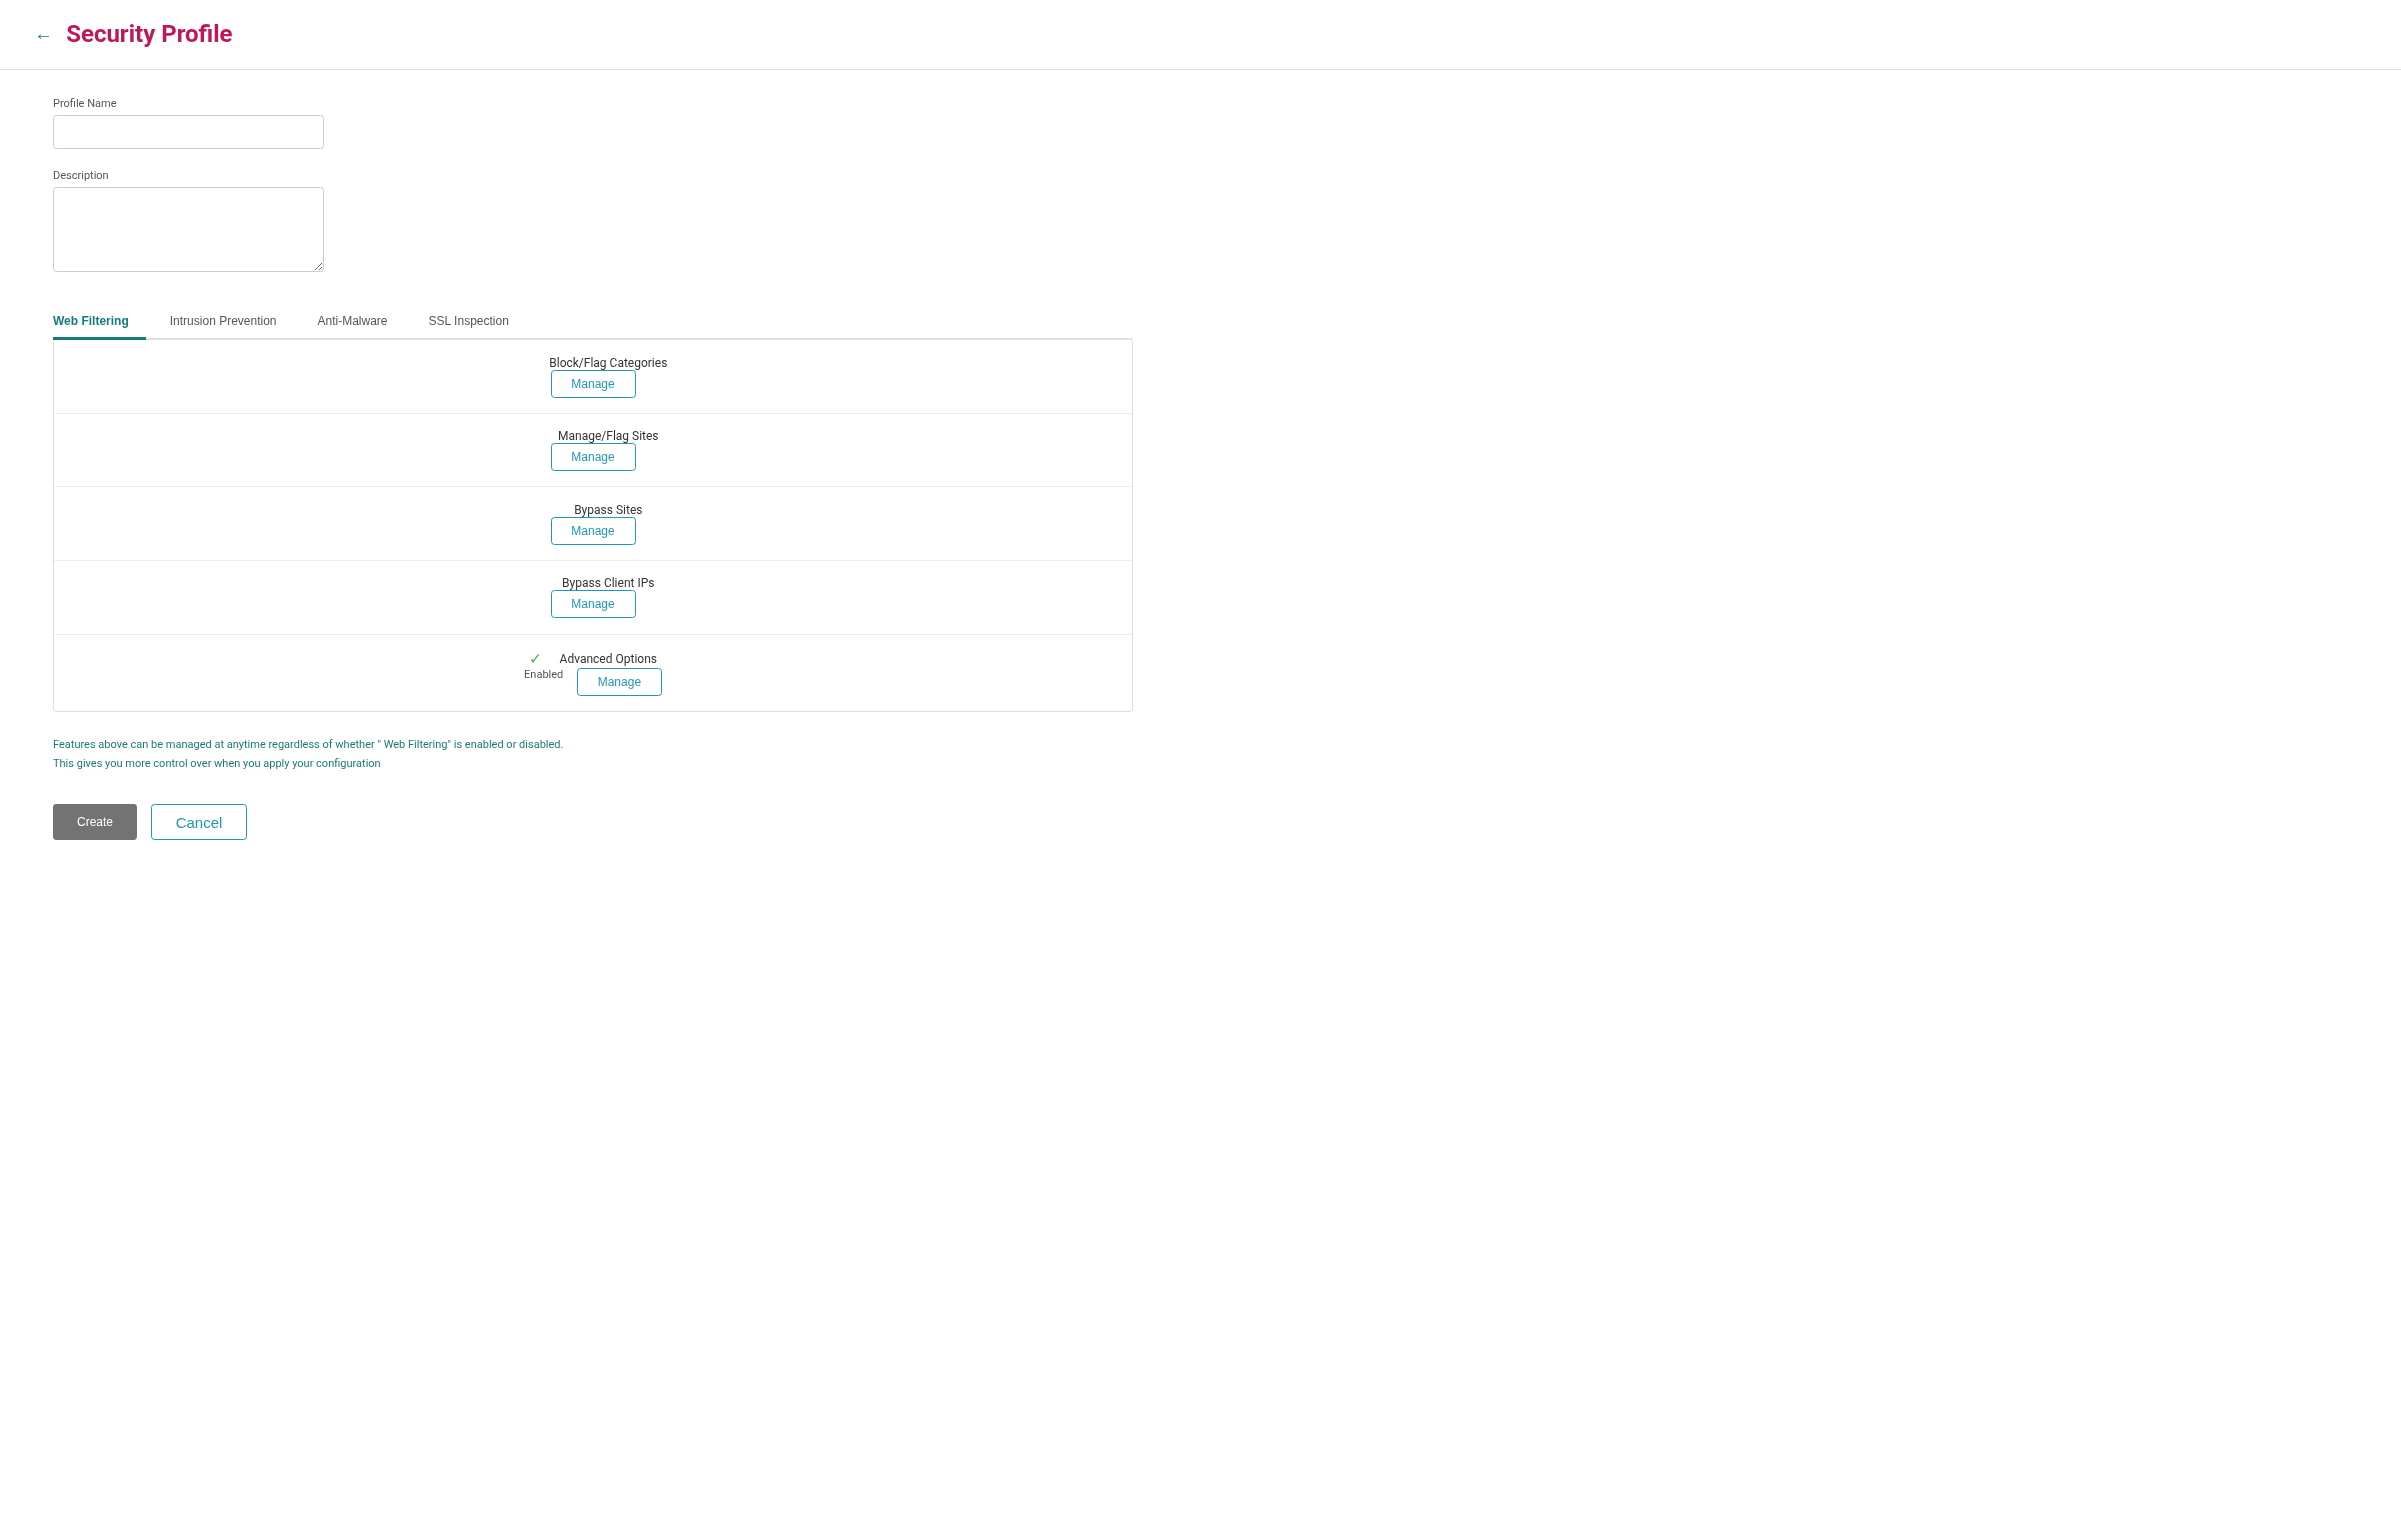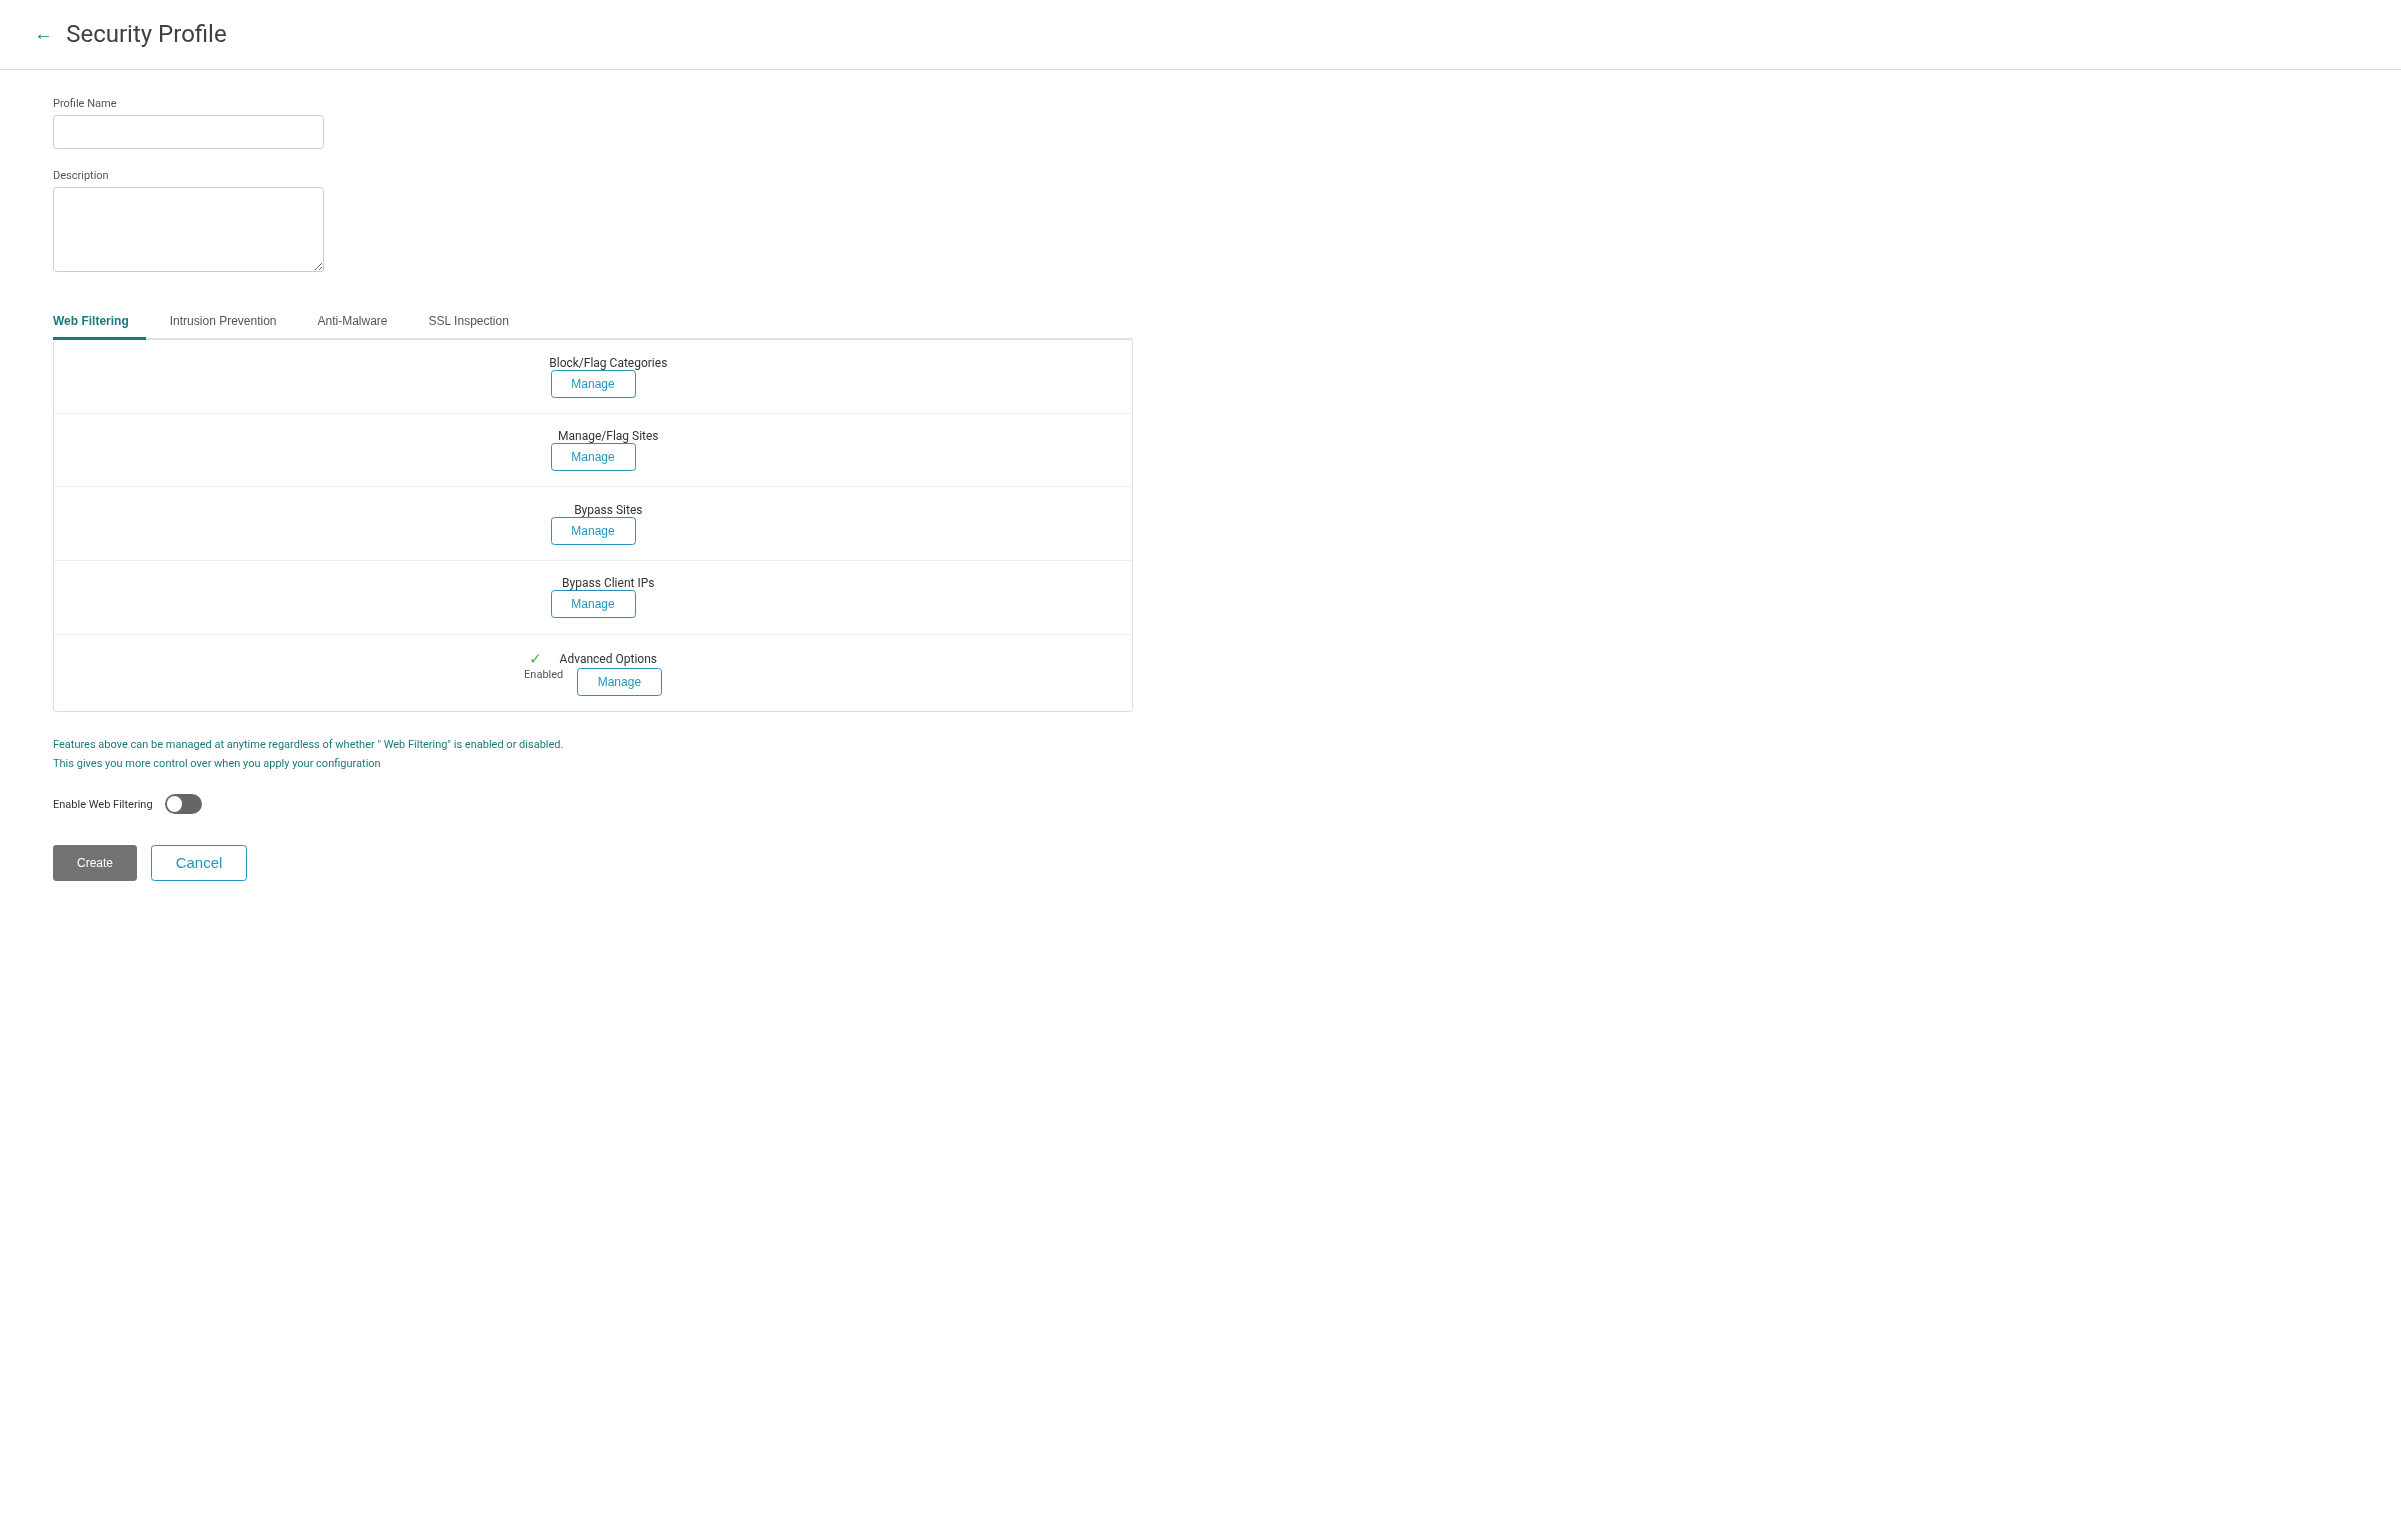--- a/index.html
+++ b/index.html
@@ -28,22 +28,22 @@
       cursor: pointer;
       color: #1a7a7a;
       font-size: 18.6px;
       margin-right: 13.6px;
       display: flex;
       align-items: center;
     }
 
     .page-title {
       font-size: 24px;
-      font-weight: 400;
-      color: #404040;
+      font-weight: 700;
+      color: #be185d;
     }
 
     .content {
       padding: 27px 53px;
       max-width: 1186px;
     }
 
     .form-group {
       margin-bottom: 20.3px;
     }
@@ -349,27 +349,20 @@
         </div>
       </div>
 
     </div>
 
     <div class="info-text">
       <div>Features above can be managed at anytime regardless of whether " Web Filtering" is enabled or disabled.</div>
       <div>This gives you more control over when you apply your configuration</div>
     </div>
 
-    <div class="toggle-section">
-      <span class="toggle-label">Enable Web Filtering</span>
-      <label class="toggle">
-        <input type="checkbox" style="">
-        <span class="toggle-slider"></span>
-      </label>
-    </div>
 
     <div class="action-buttons">
       <button class="create-btn">Create</button>
       <button class="cancel-btn">Cancel</button>
     </div>
 
   </div>
 
 </div>
 

